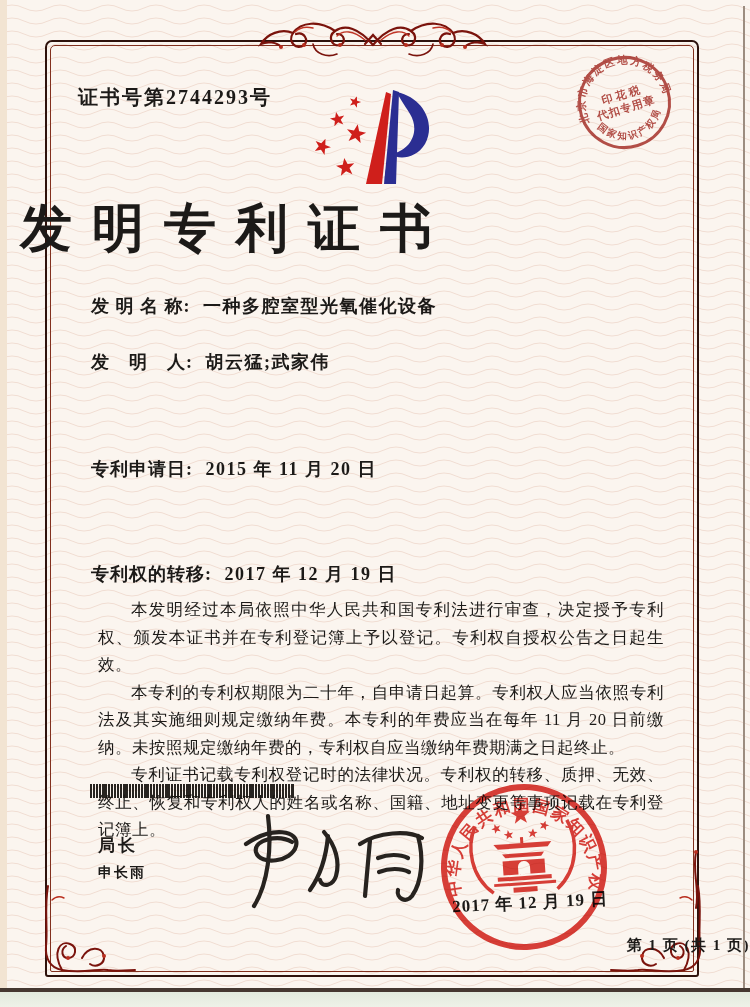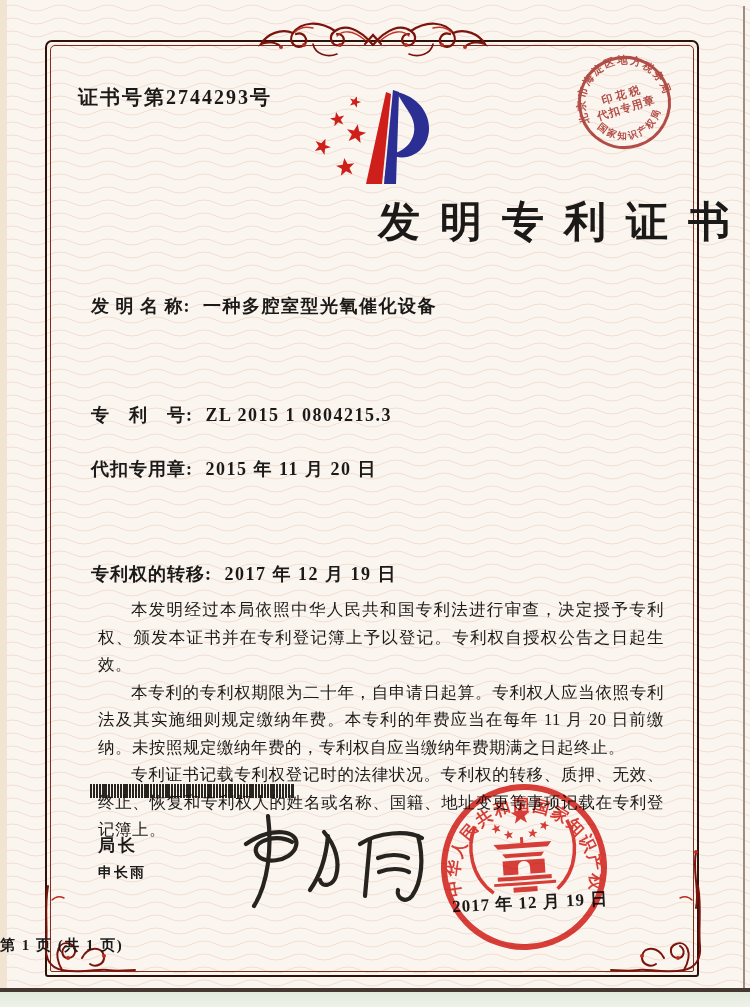--- a/index.html
+++ b/index.html
@@ -12,41 +12,41 @@
   .bottom-dark{left:0;top:988px;width:750px;height:4px;background:#453830;z-index:8;}
   .bottom-band{left:0;top:992px;width:750px;height:15px;background:linear-gradient(#e2eadd,#eef2e8);z-index:8;}
   
   .frame{left:45px;top:40px;width:650px;height:933px;border:2px solid #2e120c;
          border-radius:7px 7px 3px 3px;z-index:2;}
   .frame-in{position:absolute;inset:3px;border:1px solid #82301e;border-radius:5px 5px 2px 2px;}
   .wavebg{left:0;top:0;z-index:0;}
   .content{z-index:5;}
   .cert-number{left:78px;top:84px;font-size:20px;letter-spacing:2px;font-weight:600;z-index:5;}
   .logo{left:294px;top:86px;z-index:5;}
-  .title{left:0;top:194px;width:750px;text-align:right;font-size:42px;font-weight:700;
+  .title{left:0;top:194px;width:750px;text-align:left;font-size:52px;font-weight:700;
          letter-spacing:20px;text-indent:20px;z-index:5;}
   .row{left:91px;width:600px;font-size:18px;z-index:5;white-space:nowrap;}
   .row .lbl{font-weight:700;letter-spacing:1px;}
   .row .val{margin-left:8px;font-weight:600;letter-spacing:1.5px;}
   .paras{left:98px;top:596px;width:566px;z-index:5;}
   .paras p{margin:0;text-indent:2em;font-size:16.5px;line-height:27.5px;
            letter-spacing:.5px;text-align:justify;font-weight:500;}
   .barcode{left:90px;top:784px;width:204px;height:14px;z-index:5;opacity:.92;
      background:repeating-linear-gradient(90deg,#17130f 0 2px,transparent 2px 3px),
                 repeating-linear-gradient(90deg,#17130f 0 1px,transparent 1px 7px);}
   .officer-title{left:98px;top:834px;font-family:Liberation Mono, monospace;
                  font-weight:700;font-size:17px;letter-spacing:3px;z-index:5;}
   .officer-name{left:98px;top:864px;font-family:"Liberation Sans","DejaVu Sans",sans-serif;
                 font-weight:700;font-size:14px;letter-spacing:2px;z-index:5;}
   .signature{left:212px;top:804px;z-index:5;}
   .seal{left:436px;top:779px;z-index:6;mix-blend-mode:multiply;opacity:.93;transform:rotate(-4deg);}
   .seal-date{left:452px;top:890px;width:200px;font-size:17px;font-weight:700;letter-spacing:1px;
              transform:rotate(-3deg);z-index:5;}
   .stamp{left:572px;top:50px;z-index:6;mix-blend-mode:multiply;opacity:.85;}
-  .footer{left:0;top:936px;width:750px;text-align:left;font-size:15px;
+  .footer{left:0;top:936px;width:750px;text-align:right;font-size:15px;
           letter-spacing:1.5px;font-weight:600;z-index:5;}
   .orn{z-index:3;}
 </style>
 </head>
 <body>
 
 <div class="page">
 
   <svg class="abs wavebg" width="750" height="1007">
     <defs>
@@ -129,26 +129,26 @@
       <use href="#st" x="42" y="72" width="19" height="19" transform="rotate(-8 51 81)"></use>
     </g>
   </svg>
 
   <div class="abs title content">发明专利证书</div>
 
   <div class="abs row" style="top:294px">
     <span class="lbl">发 明 名 称:</span>
     <span class="val">一种多腔室型光氧催化设备</span>
   </div>
-  <div class="abs row" style="top:403px">
-    <span class="lbl">专　利　号:</span>
-    <span class="val">ZL 2015 1 0804215.3</span>
+  <div class="abs row" style="top:350px">
+    <span class="lbl">发　明　人:</span>
+    <span class="val">胡云猛;武家伟</span>
   </div>
   <div class="abs row" style="top:457px">
-    <span class="lbl">代扣专用章:</span>
+    <span class="lbl">专利申请日:</span>
     <span class="val">2015 年 11 月 20 日</span>
   </div>
   <div class="abs row" style="top:562px">
     <span class="lbl">专利权的转移:</span>
     <span class="val">2017 年 12 月 19 日</span>
   </div>
 
   <div class="abs paras content">
     <p>本发明经过本局依照中华人民共和国专利法进行审查，决定授予专利权、颁发本证书并在专利登记簿上予以登记。专利权自授权公告之日起生效。</p>
     <p>本专利的专利权期限为二十年，自申请日起算。专利权人应当依照专利法及其实施细则规定缴纳年费。本专利的年费应当在每年 11 月 20 日前缴纳。未按照规定缴纳年费的，专利权自应当缴纳年费期满之日起终止。</p>

